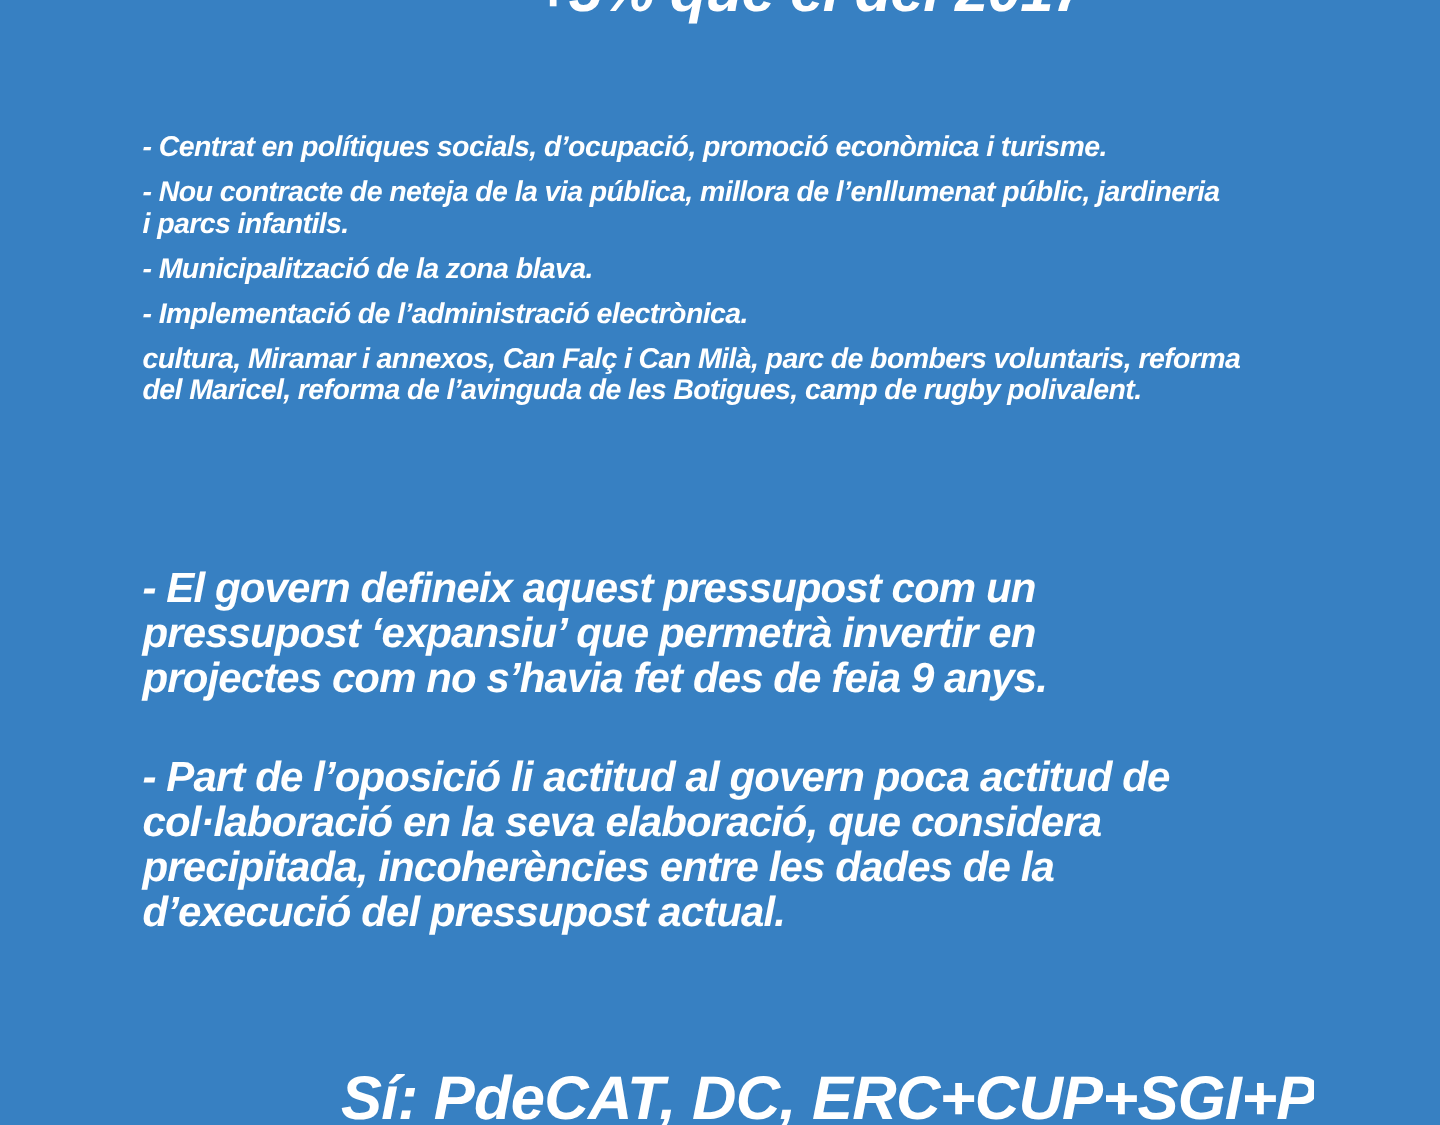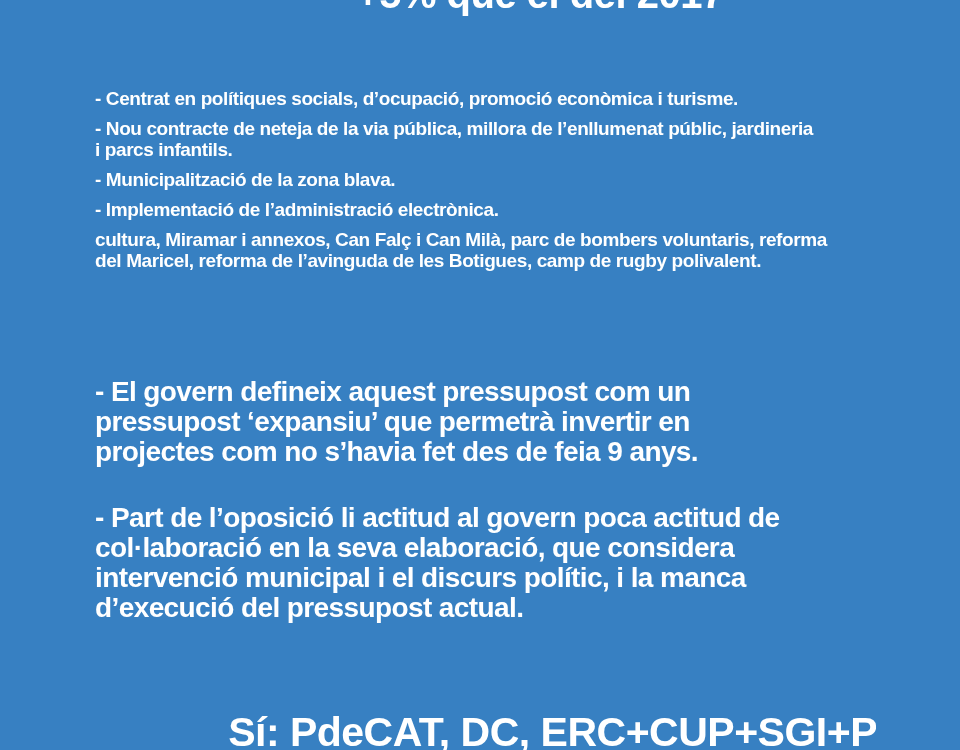--- a/index.html
+++ b/index.html
@@ -14,20 +14,21 @@
     font-family: "Liberation Sans", "DejaVu Sans", sans-serif;
     font-weight: 700;
     -webkit-font-smoothing: antialiased;
   }
   .slide {
     position: absolute;
     inset: 0;
     width: 876px;
     height: 750px;
     overflow: hidden;
+    font-style: italic;
   }
   .ln { display: block; }
 
   
   .cut-top {
     position: absolute;
     left: 60px;
     top: -29px;
     width: 960px;
     text-align: center;
@@ -107,20 +108,20 @@
 
   <section class="highlights">
     <p>
       <span class="ln">- El govern defineix aquest pressupost com un</span>
       <span class="ln">pressupost ‘expansiu’ que permetrà invertir en</span>
       <span class="ln">projectes com no s’havia fet des de feia 9 anys.</span>
     </p>
     <p>
       <span class="ln">- Part de l’oposició li actitud al govern poca actitud de</span>
       <span class="ln">col·laboració en la seva elaboració, que considera</span>
-      <span class="ln">intervenció municipal i el discurs polític, i la manca</span>
+      <span class="ln">precipitada, incoherències entre les dades de la</span>
       <span class="ln">d’execució del pressupost actual.</span>
     </p>
   </section>
 
   <div class="footer-vote">Sí: PdeCAT, DC, ERC+CUP+SGI+PP</div>
 
 </div>
 
 </body></html>

